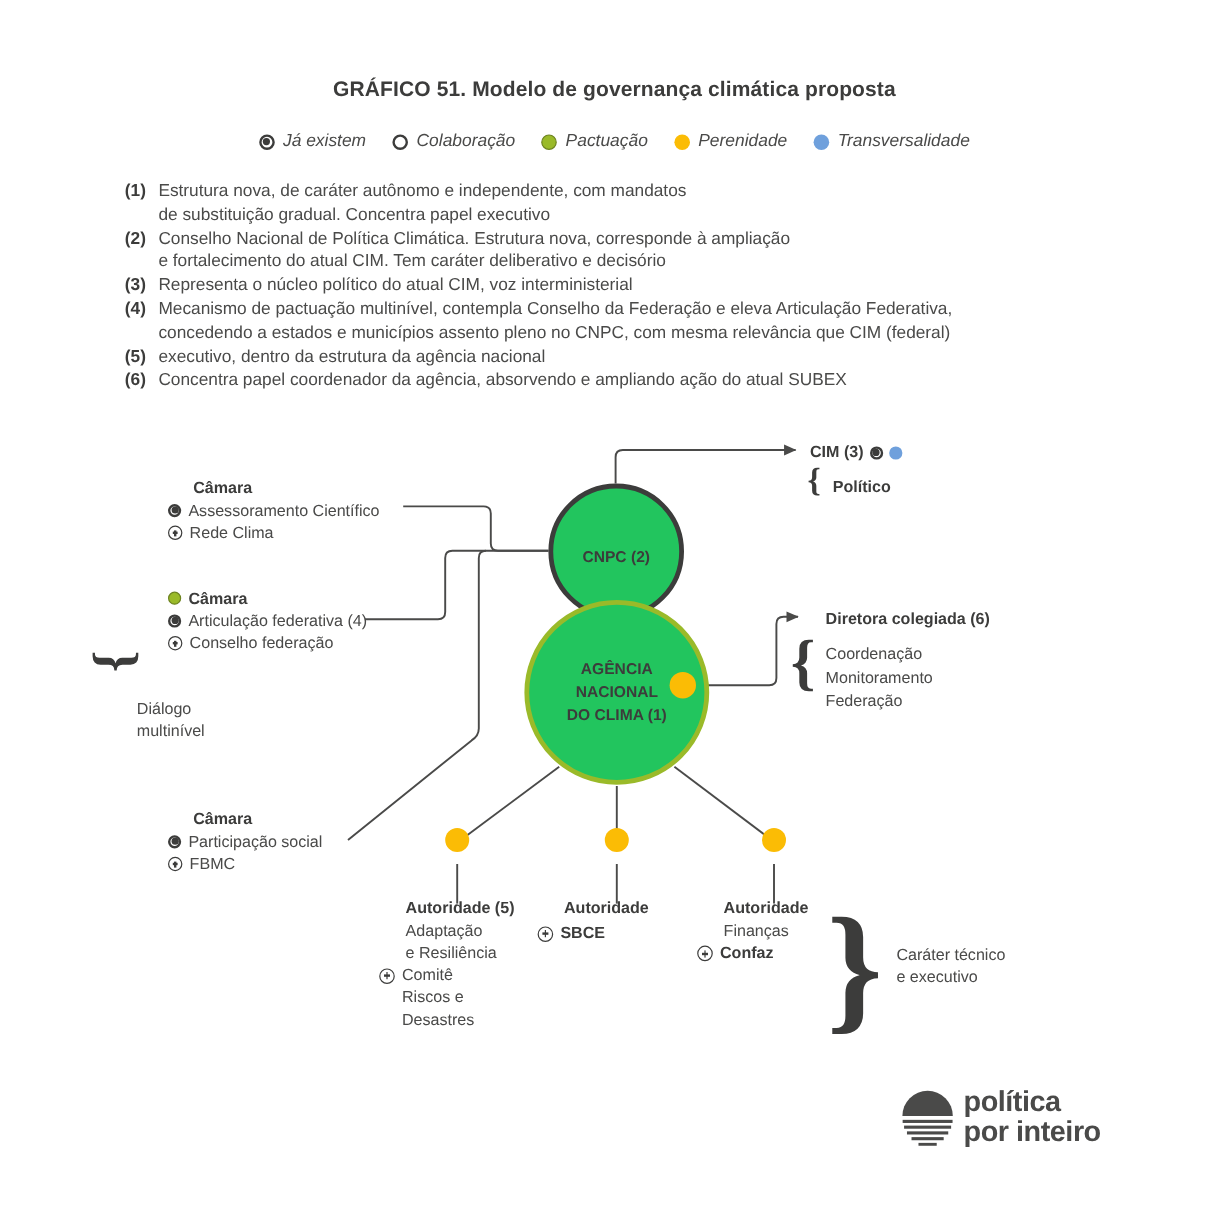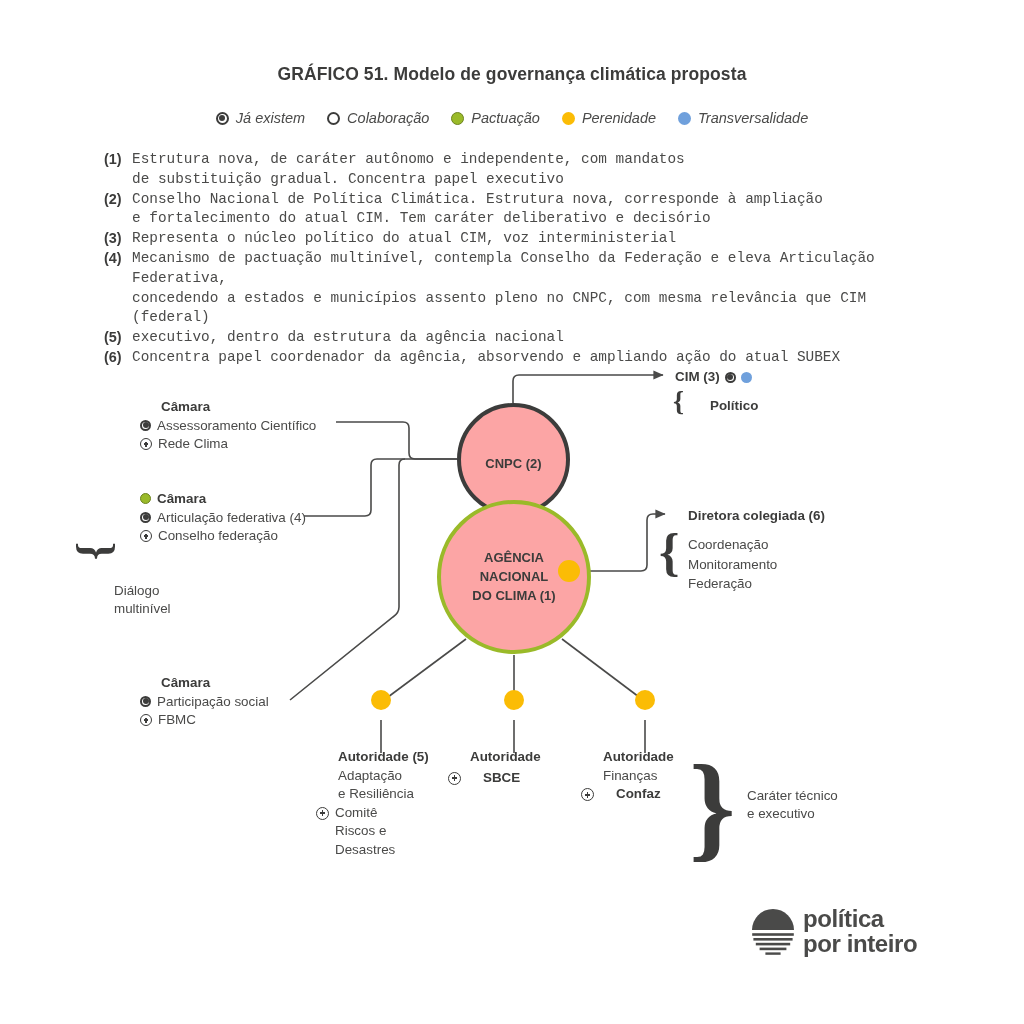--- a/index.html
+++ b/index.html
@@ -39,41 +39,41 @@
   .dot-blue{width:13px;height:13px;background:#6fa0dc;}
   .dot-plus{width:14px;height:14px;border:1.7px solid #3c3c3b;background:#fff;position:relative;}
   .dot-plus::before,.dot-plus::after{content:"";position:absolute;background:#3c3c3b;}
   .dot-plus::before{left:50%;top:2.6px;bottom:2.6px;width:1.7px;margin-left:-0.85px;}
   .dot-plus::after{top:50%;left:2.6px;right:2.6px;height:1.7px;margin-top:-0.85px;}
 
   
   #notes{position:absolute;left:104px;top:150px;width:840px;font-size:14.4px;line-height:19.8px;color:#4a4a49;}
   .note{display:flex;align-items:flex-start;margin-bottom:0;}
   .note-num{font-weight:bold;color:#3c3c3b;width:28px;flex:0 0 28px;}
-  .note-txt{flex:1;font-family:Liberation Mono, monospace;}
+  .note-txt{flex:1;}
   .note-txt span{display:block;}
 
   
   #diagram{position:absolute;left:0;top:0;width:1024px;height:1024px;}
   #wires{position:absolute;left:0;top:0;width:1024px;height:1024px;}
 
-  .circ{position:absolute;border-radius:50%;box-sizing:border-box;background:#fca5a5;}
+  .circ{position:absolute;border-radius:50%;box-sizing:border-box;background:#22c55e;}
   #circle-cnpc{left:457px;top:403px;width:113px;height:113px;border:4.5px solid #3c3c3b;z-index:2;}
   #circle-agencia{left:437px;top:500px;width:154px;height:154px;border:4px solid #9aba29;z-index:3;}
   .circ-label{position:absolute;left:0;right:0;text-align:center;font-weight:bold;color:#3c3c3b;}
   #cnpc-label{top:49px;font-size:13px;}
   #agencia-label{top:44px;font-size:13px;line-height:19px;}
   #agencia-dot{position:absolute;left:558px;top:560px;width:22px;height:22px;border-radius:50%;background:#fbbc05;z-index:4;}
 
   .node-dot{position:absolute;width:20px;height:20px;border-radius:50%;background:#fbbc05;z-index:4;}
 
   
   .tb{position:absolute;font-size:13.4px;line-height:18.6px;color:#4a4a49;}
   .tb .hd{font-weight:bold;color:#3c3c3b;}
-  .tb .bd{font-weight:bold;color:#3c3c3b;margin-left:16px;}
+  .tb .bd{font-weight:bold;color:#3c3c3b;}
   .row{display:flex;align-items:flex-start;gap:6px;}
   .row .ic{flex:0 0 auto;margin-top:3px;}
   .row .tx{flex:1;}
 
   .brace{position:absolute;color:#3c3c3b;font-family:"Liberation Serif", serif;font-weight:bold;line-height:1;}
 
   
   #logo{position:absolute;left:748px;top:905px;width:172px;height:62px;}
   #logo-text{position:absolute;left:55px;top:1px;font-size:24px;font-weight:bold;line-height:25px;color:#4a4a49;letter-spacing:-0.4px;}
 </style>

